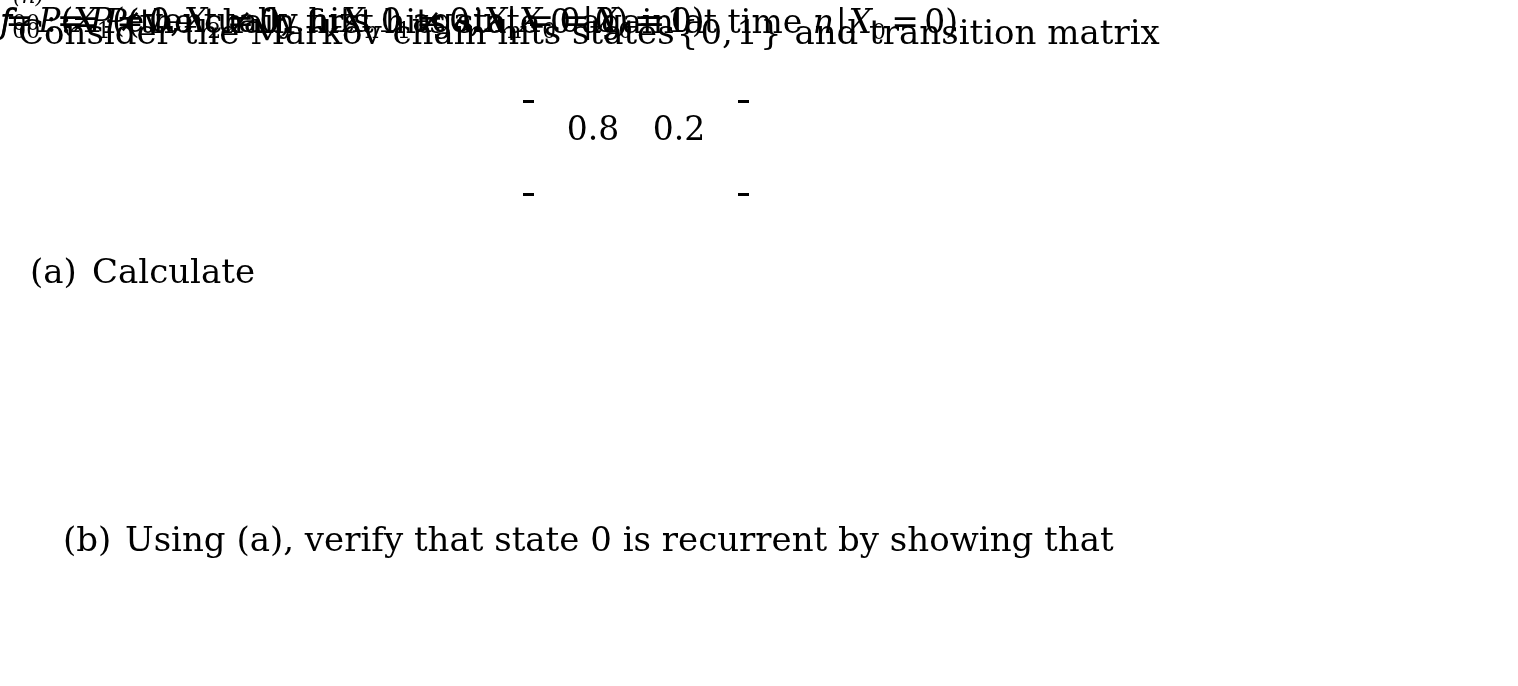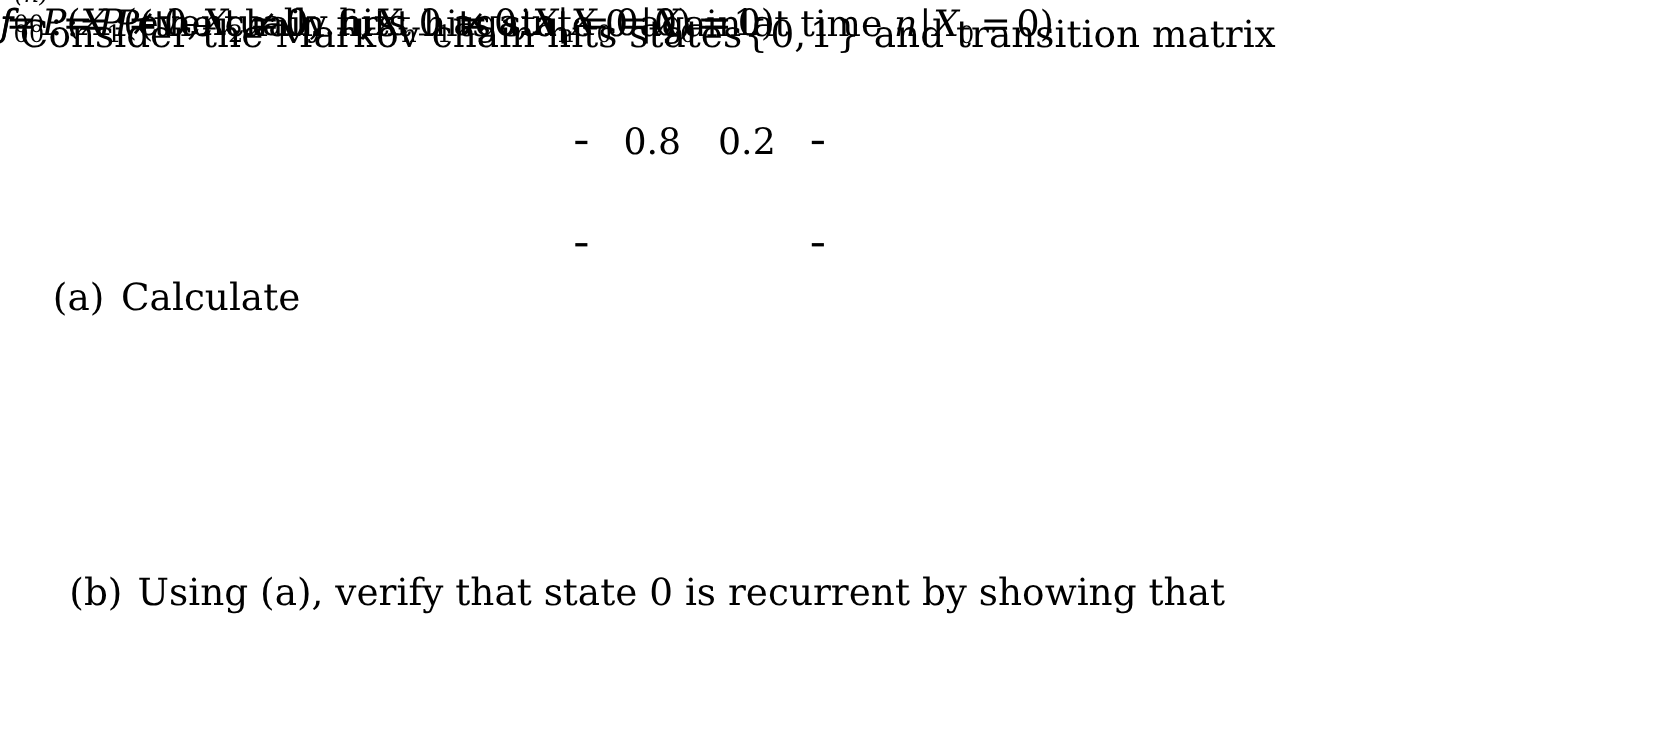--- a/index.html
+++ b/index.html
@@ -98,21 +98,21 @@
     position: absolute;
     left: 0;
     right: 0;
     top: 100px;
     display: flex;
     justify-content: center;
     padding-right: 246px;
   }
   .matrix {
     display: flex;
-    align-items: center;
+    align-items: flex-start;
     font-size: 33px;
   }
   .brk {
     width: 16px;
     position: relative;
   }
   .brk::before,
   .brk::after {
     content: "";
     position: absolute;
@@ -145,21 +145,21 @@
     text-align: center;
     font-style: normal;
   }
 
   
   .item {
     position: absolute;
     font-size: 34px;
     white-space: nowrap;
   }
-  .item-a { left: 48px; top: 251px; }
+  .item-a { left: 30px; top: 251px; }
   .item-b { left: 30px; top: 519px; margin-left: 33px; }
   .item-label {
     display: inline-block;
     min-width: 62px;
   }
 
   
   .eq {
     position: absolute;
     font-size: 33px;

